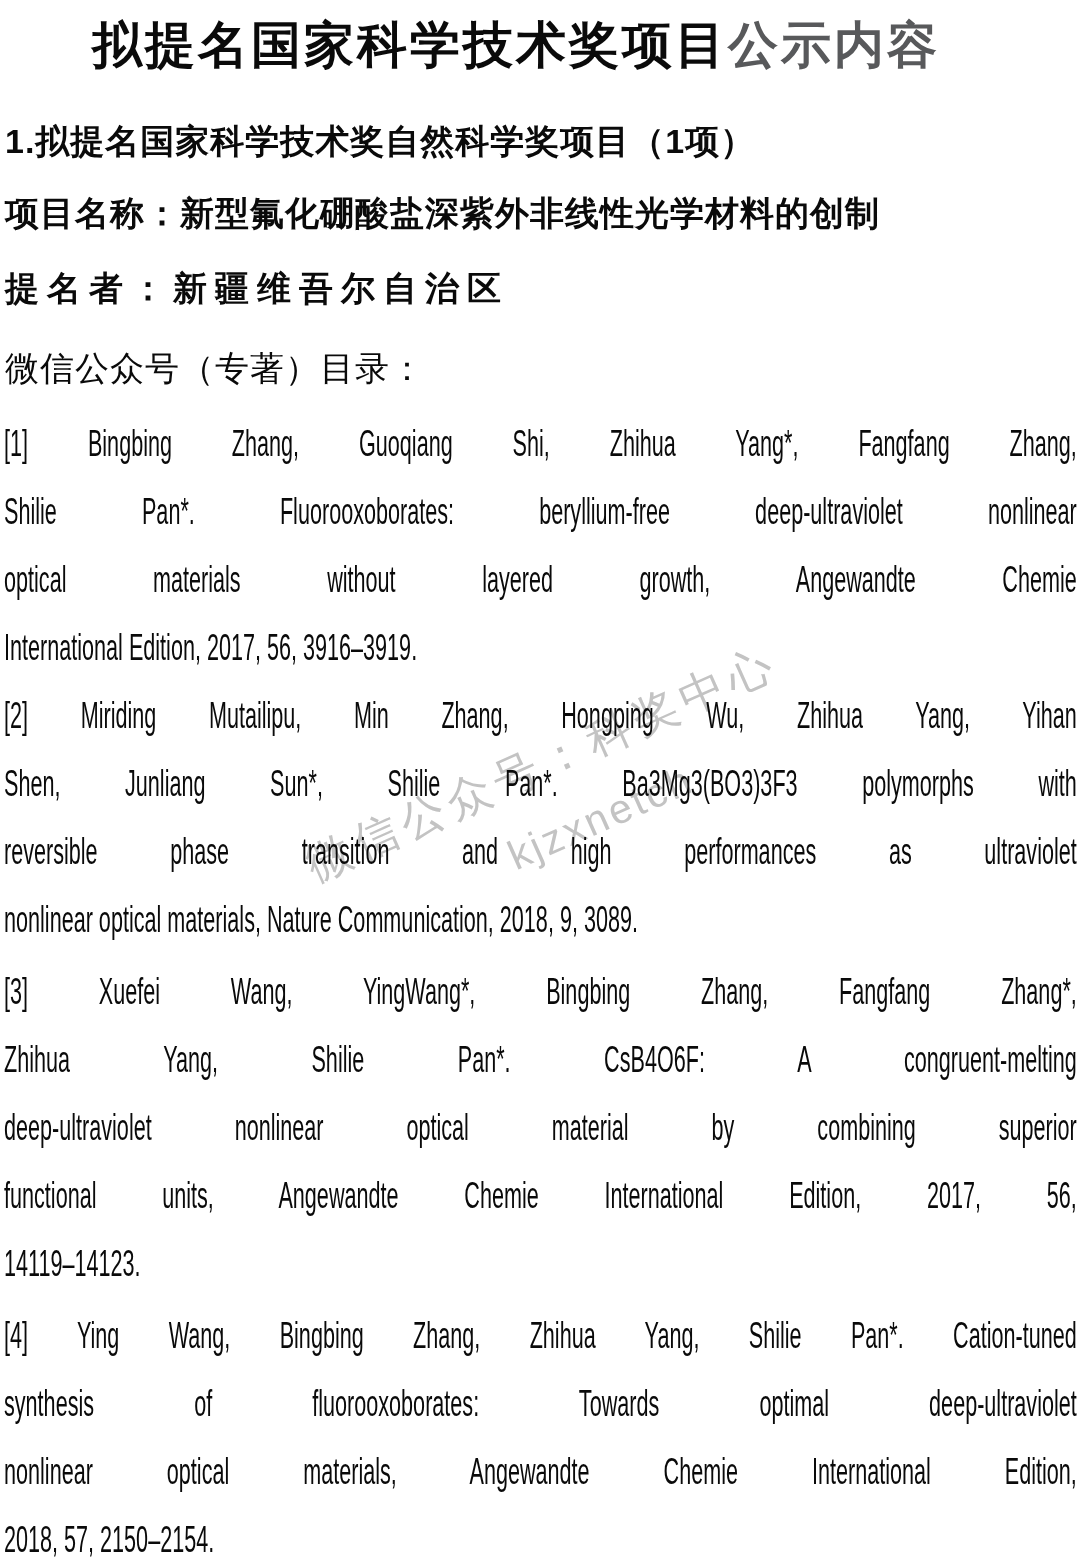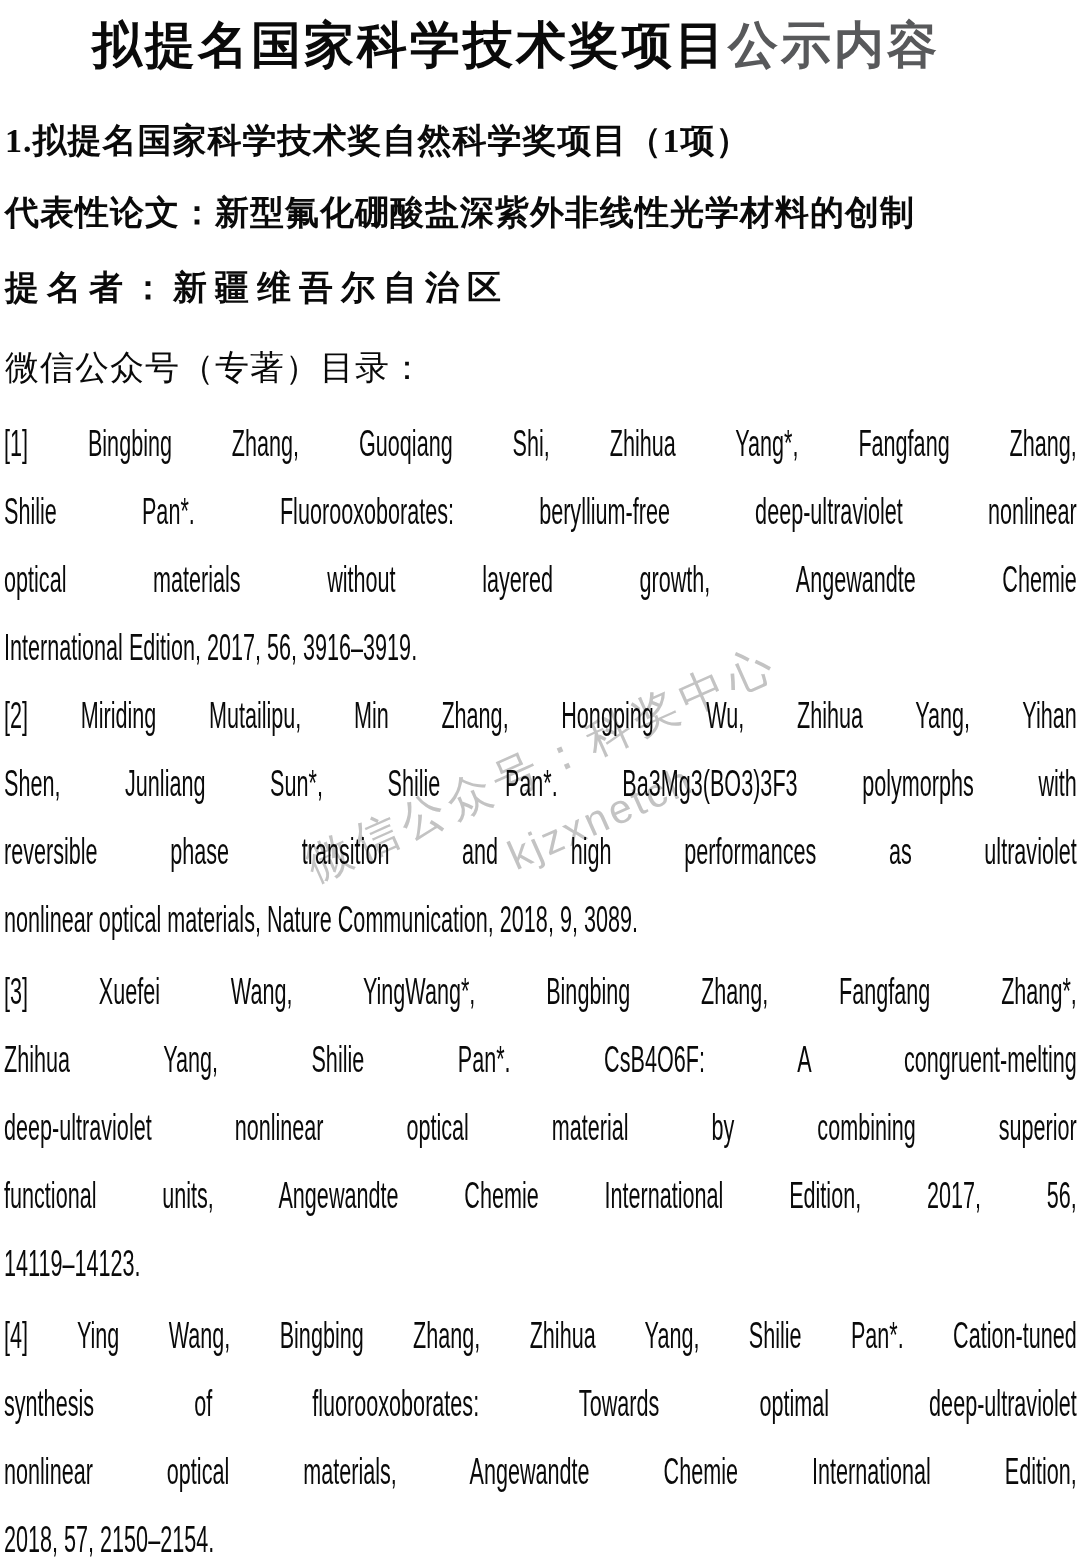--- a/index.html
+++ b/index.html
@@ -27,21 +27,21 @@
   #content{position:absolute;left:0;top:0;width:1032px;height:1568px;z-index:2;}
   .page-title{
     position:absolute;top:10px;left:0;width:100%;
     text-align:center;font-size:50px;line-height:70px;
     font-weight:700;letter-spacing:3px;white-space:nowrap;
   }
   .title-suffix{color:#58595b;}
   .cn-line{
     position:absolute;left:5px;
     font-size:34px;line-height:40px;
-    white-space:nowrap;letter-spacing:1px;font-family:Liberation Serif, serif;
+    white-space:nowrap;letter-spacing:1px;
   }
   .bold{font-weight:700;}
   #heading1{top:121px;}
   #project-line{top:193px;}
   #nominator-line{top:268px;letter-spacing:8px;}
   #nominator-line .nom-value{}
   #papers-heading{top:348px;font-weight:400;}
   
   .ref-line{
     position:absolute;left:4px;
@@ -65,21 +65,21 @@
     <div class="wm-cn">微信公众号：科奖中心</div>
     <div class="wm-en">kjzxnetch</div>
   </div>
 
   <div id="content">
 
     <div class="page-title"><span>拟提名国家科学技术奖项目</span><span class="title-suffix">公示内容</span></div>
 
     <div id="heading1" class="cn-line bold">1.拟提名国家科学技术奖自然科学奖项目（1项）</div>
 
-    <div id="project-line" class="cn-line bold">代表性论文：新型氟化硼酸盐深紫外非线性光学材料的创制</div>
+    <div id="project-line" class="cn-line bold">项目名称：新型氟化硼酸盐深紫外非线性光学材料的创制</div>
 
     <div id="nominator-line" class="cn-line bold"><span>提名者：</span><span class="nom-value">新疆维吾尔自治区</span></div>
 
     <div id="papers-heading" class="cn-line">微信公众号（专著）目录：</div>
 
     <div class="ref-line" style="top:410px">[1] Bingbing Zhang, Guoqiang Shi, Zhihua Yang*, Fangfang Zhang,</div>
     <div class="ref-line" style="top:478px">Shilie Pan*. Fluorooxoborates: beryllium-free deep-ultraviolet nonlinear</div>
     <div class="ref-line" style="top:546px">optical materials without layered growth, Angewandte Chemie</div>
     <div class="ref-line last" style="top:614px">International Edition, 2017, 56, 3916–3919.</div>
 

